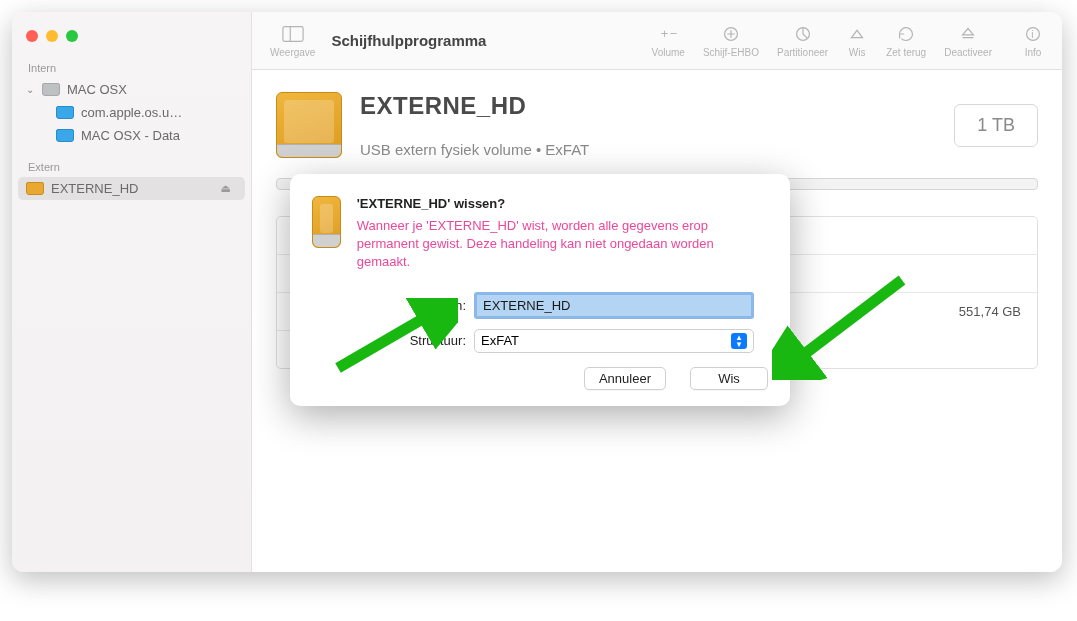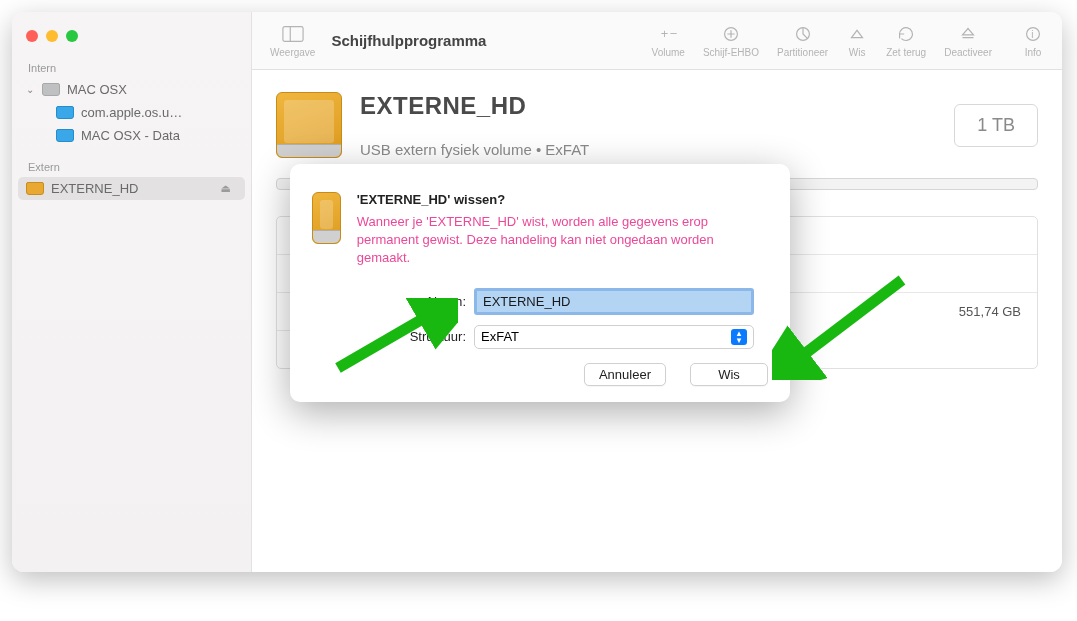--- a/index.html
+++ b/index.html
@@ -52,23 +52,23 @@
   .info-grid {
     border:1px solid #e0e0e0; border-radius:5px; display:grid; grid-template-columns:1fr 1fr;
   }
   .info-cell { display:flex; justify-content:space-between; padding:11px 16px; font-size:13px; border-bottom:1px solid #e8e8e8; }
   .info-cell:nth-child(odd){border-right:1px solid #e8e8e8;}
   .info-cell .k{color:#8a8a8a;} .info-cell .v{color:#555;}
   .info-cell.lastrow{border-bottom:none;}
 
   
   .dialog {
-    position:absolute; top:164px; left:290px; width:500px; background:#fff;
+    position:absolute; top:174px; left:290px; width:500px; background:#fff;
     border-radius:10px; box-shadow: 0 10px 38px rgba(0,0,0,.32);
-    padding: 28px 22px 16px; font-size:13px; z-index:30;
+    padding: 22px 22px 16px; font-size:13px; z-index:30;
   }
   .dlg-head{display:flex; gap:16px;}
   .dlg-title{font-weight:700; font-size:13px; color:#222; margin-bottom:6px;}
   .dlg-text{color:#ec4899; line-height:1.4;}
   .dlg-form{margin:20px 0 14px 64px; display:grid; grid-template-columns: 90px 280px; row-gap:10px; column-gap:8px; align-items:center;}
   .dlg-form label{ text-align:right; color:#222; }
   .ftext{
     border:3px solid #8bb8e8; border-radius:3px; background:#b3d4f3; padding:3px 6px;
     font-size:13px; color:#1a1a1a; outline:none;
   }

